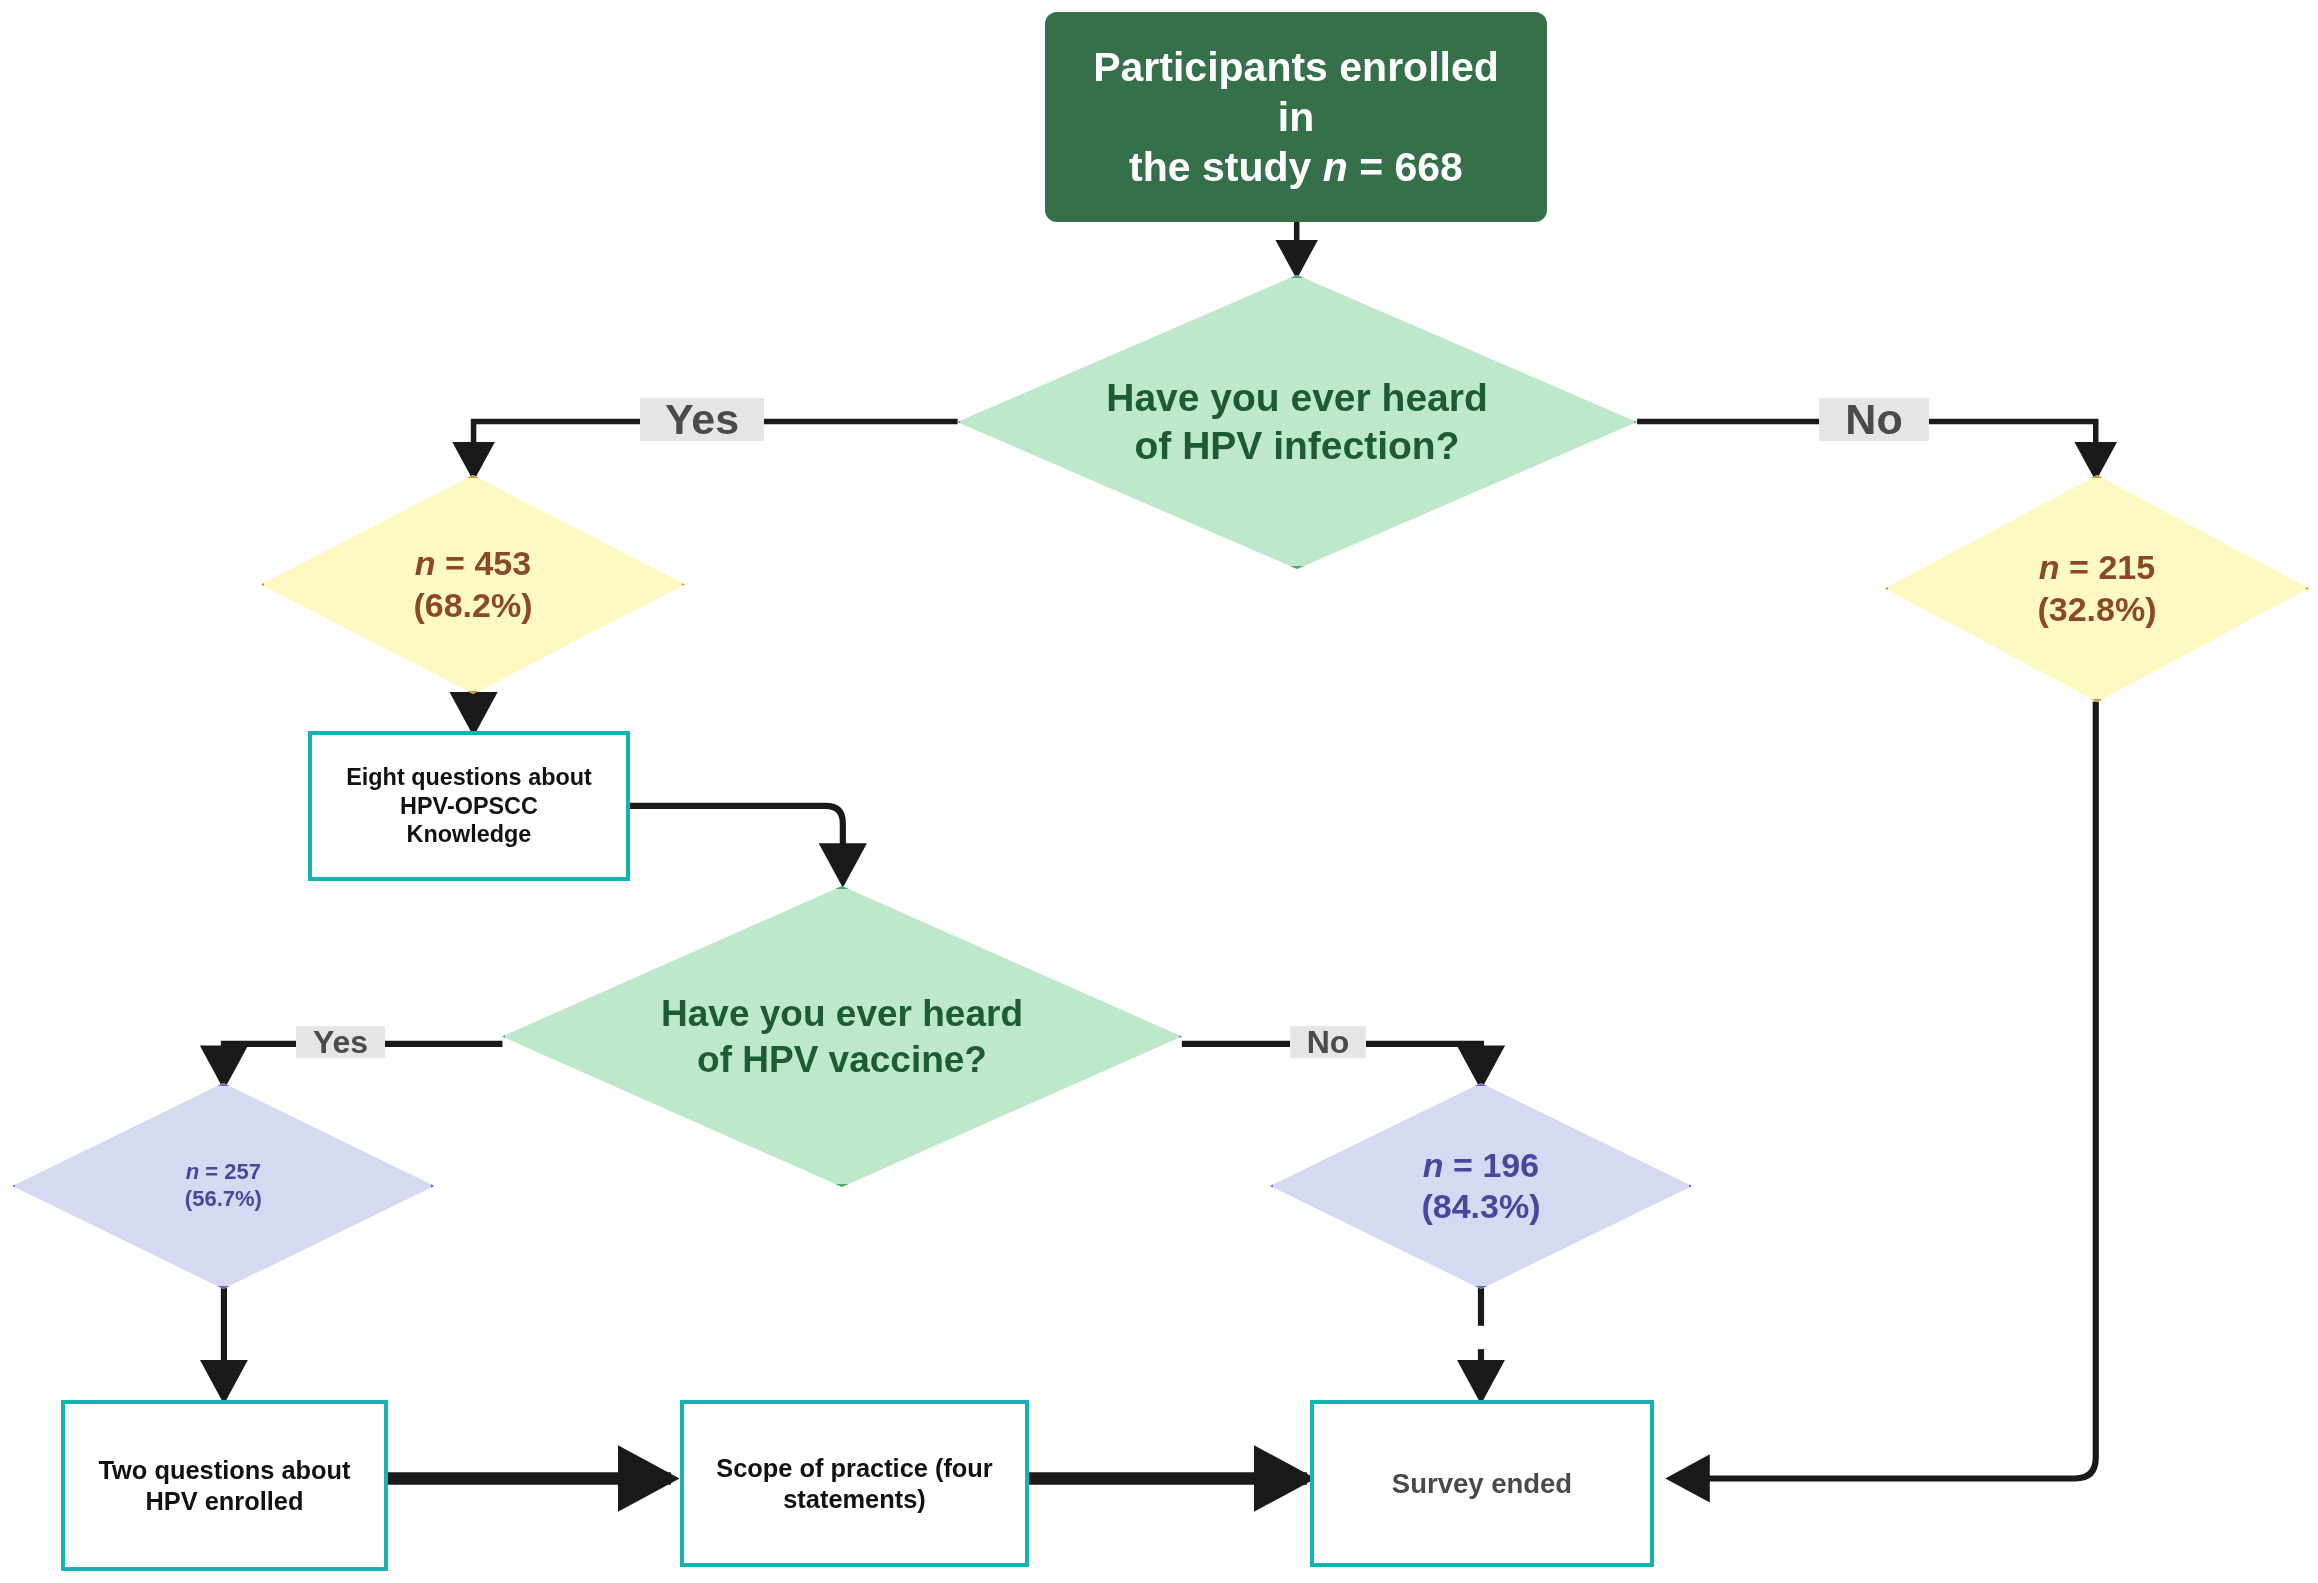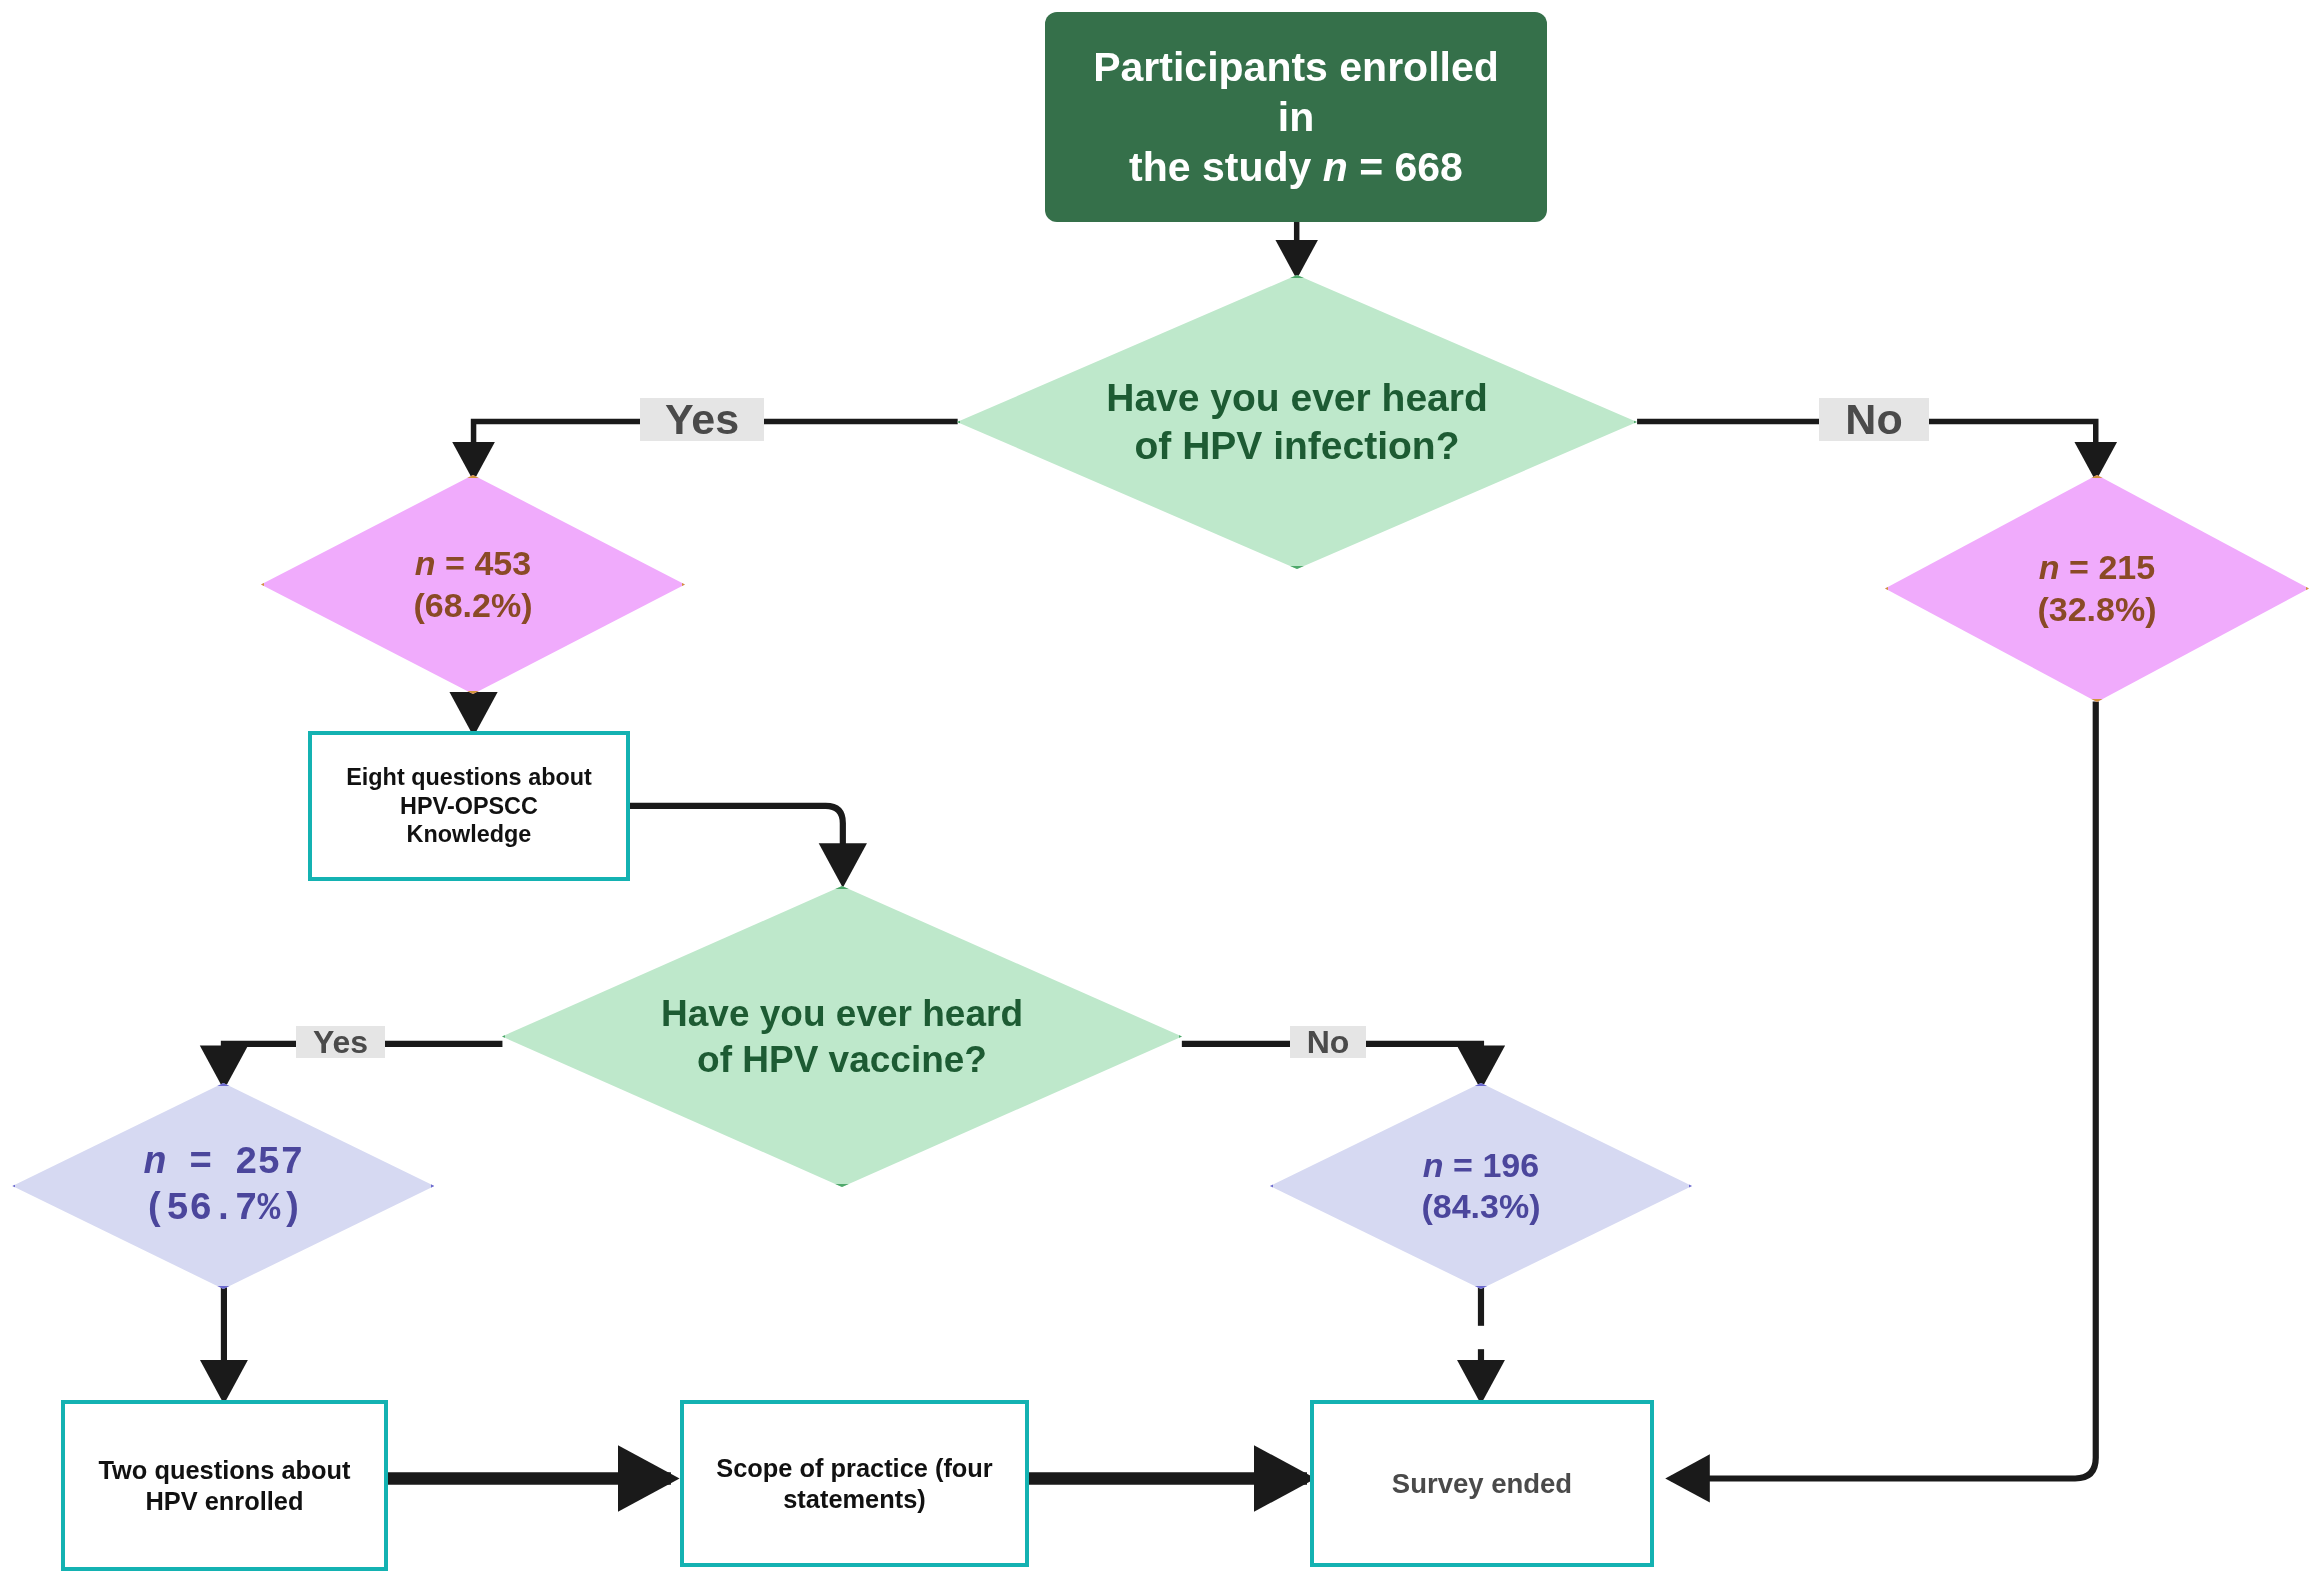--- a/index.html
+++ b/index.html
@@ -55,21 +55,21 @@
     position: relative;
     z-index: 2;
   }
   .decision-green {
     background: #BEE8CB;
     border-color: #4FA86B;
     color: #1D5B33;
     font-weight: 700;
   }
   .decision-tan {
-    background: #f0abfc;
+    background: #fef9c3;
     border-color: #D2963C;
     color: #8A4A26;
     font-weight: 700;
   }
   .decision-purple {
     background: #D6D9F2;
     border-color: #6B69CE;
     color: #4B469C;
     font-weight: 700;
   }
@@ -178,21 +178,21 @@
     </div>
   </div>
 
   <div class="node diamond dmd decision-green" style="left:502px; top:886px; width:680px; height:301px; font-size:37px;">
     <div class="dlabel">
       <div>Have you ever heard</div>
       <div>of  HPV vaccine?</div>
     </div>
   </div>
 
-  <div class="node diamond dmd decision-purple" style="left:12.4px; top:1083px; width:422px; height:206px; font-size:38px;font-family:Liberation Mono, monospace;">
+  <div class="node diamond dmd decision-purple" style="left:12.4px; top:1083px; width:422px; height:206px; font-size:22px;">
     <div class="dlabel">
       <div><span class="em-n">n</span><span> = 257</span></div>
       <div>(56.7%)</div>
     </div>
   </div>
 
   <div class="node diamond dmd decision-purple" style="left:1270px; top:1083px; width:422px; height:206px; font-size:34px;">
     <div class="dlabel">
       <div><span class="em-n">n</span><span> = 196</span></div>
       <div>(84.3%)</div>

